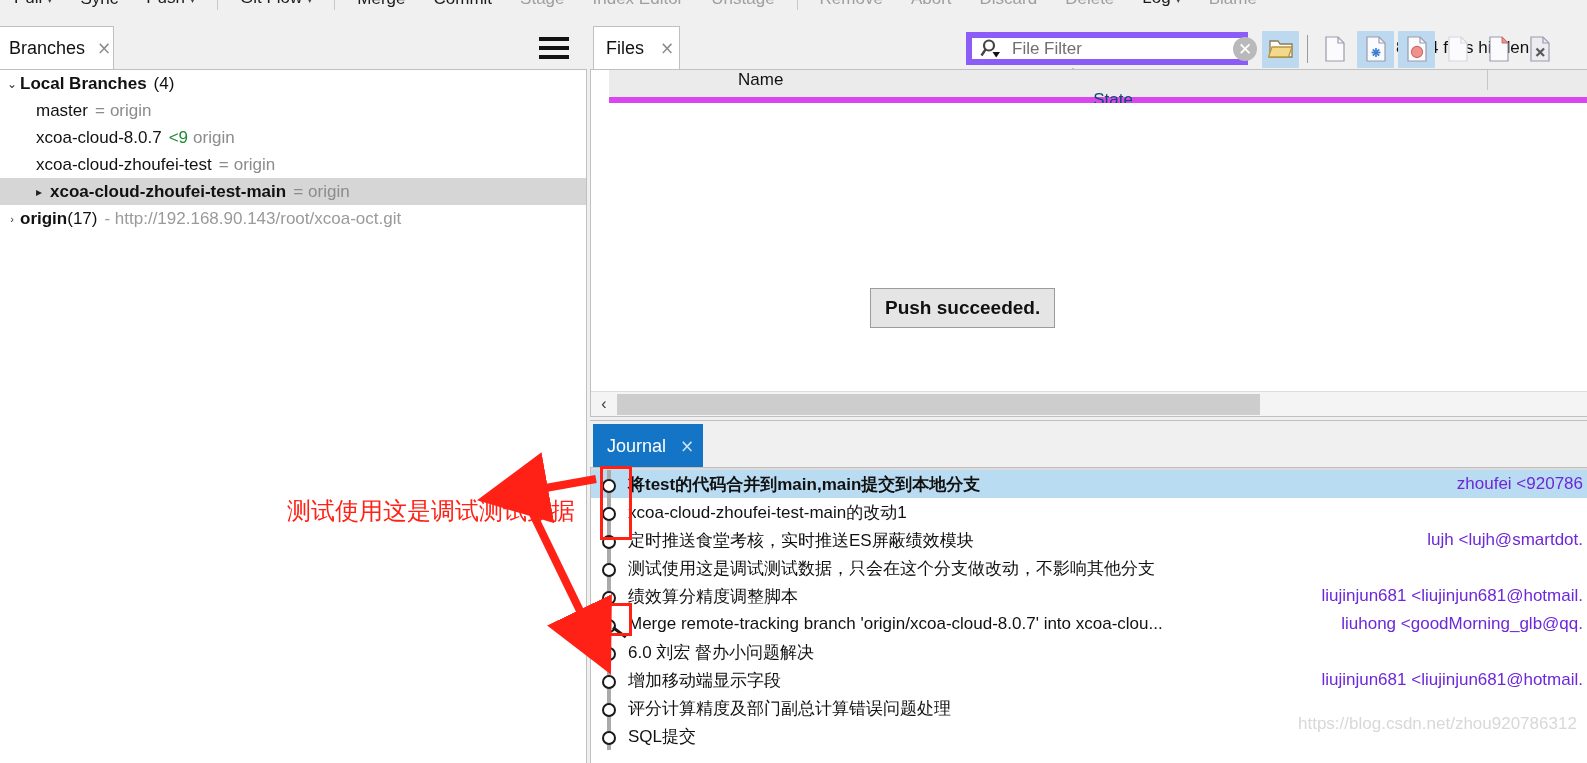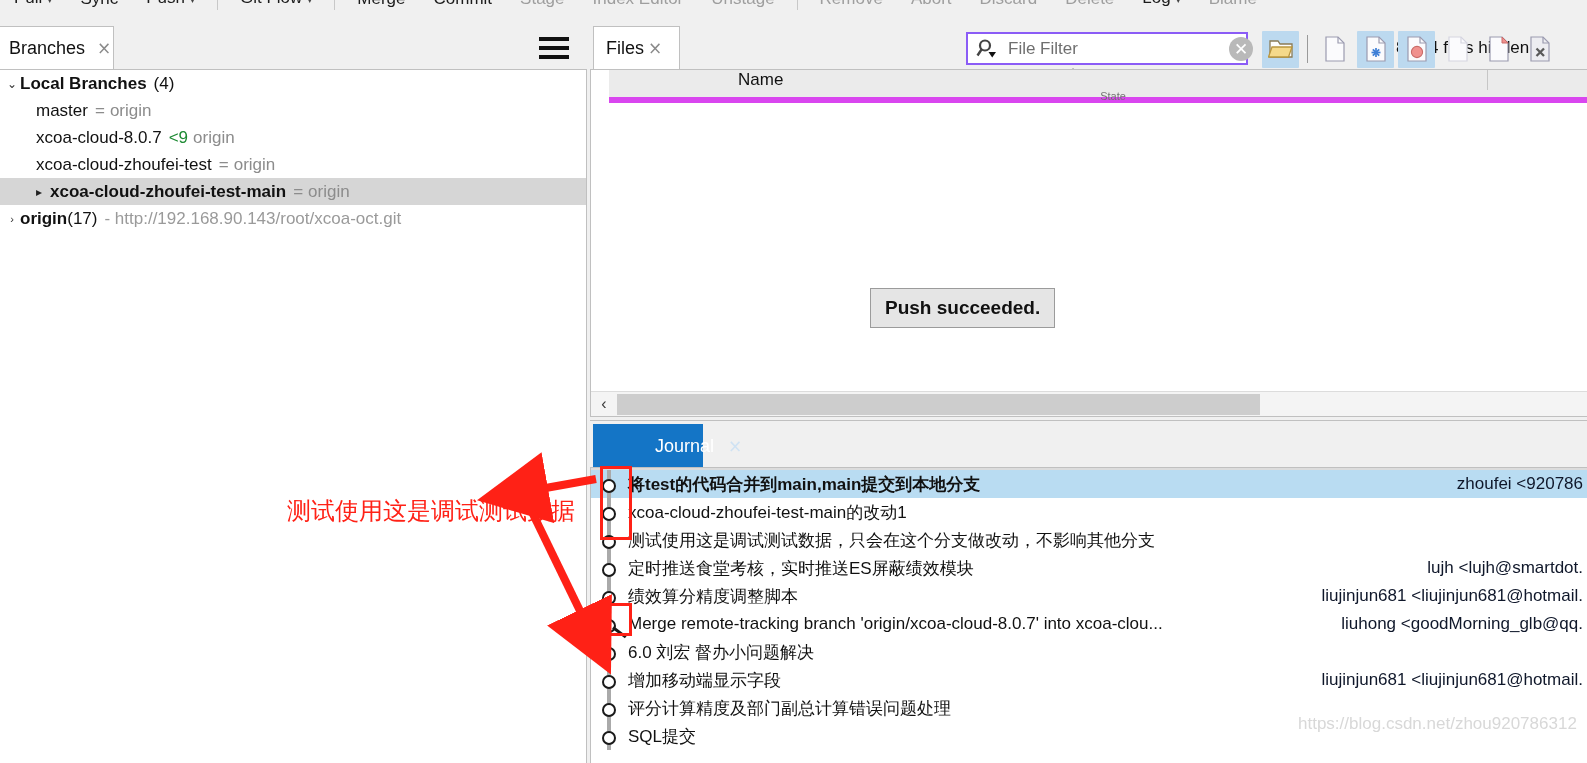--- a/index.html
+++ b/index.html
@@ -77,29 +77,29 @@
   }
 
   
   .files-tabbar {
     position: absolute; left: 590px; top: 26px; width: 997px; height: 44px;
     background: #f0f0f0;
   }
   .files-tab {
     position: absolute; left: 3px; top: 0; height: 44px;
     background: #ffffff; border: 1px solid #c0c0c0; border-bottom: none;
-    display: flex; align-items: center; padding: 0 12px; gap: 4px;
+    display: flex; align-items: center; padding: 0 12px; gap: 16px;
   }
   .files-hidden-label {
     position: absolute; left: 806px; top: 12px;
     font-size: 17px; color: #111; white-space: nowrap;
   }
   .filter-box {
     position: absolute; left: 966px; top: 32px; width: 282px; height: 33px;
-    background: #ffffff; border: 2px solid #8b5cf6;
+    background: #ffffff; border: 6px solid #8b5cf6;
     display: flex; align-items: center; padding: 0 4px 0 8px;
   }
   .filter-icon {
     position: relative; width: 26px; height: 24px; flex: 0 0 26px;
     display: flex; align-items: center; justify-content: flex-start;
   }
   .filter-input {
     flex: 1; border: none; outline: none; font-size: 17px; color: #111;
     font-family: "Liberation Sans", sans-serif; background: transparent;
     padding-left: 6px;
@@ -136,21 +136,21 @@
     background: #ebebeb; border-bottom: 6px solid #d946ef;
     display: flex; align-items: center; flex-direction: column;
   }
   .col-name {
     width: 762px; height: 33px; display: flex; align-items: center;
     padding-left: 12px; font-size: 17px; color: #111;
     border-right: 1px solid #c6c6c6;
   }
   .col-state {
     flex: 1; height: 33px; display: flex; align-items: center;
-    padding-left: 12px; font-size: 11px; color: #737373;
+    padding-left: 12px; font-size: 17px; color: #0c4a6e;
   }
   .files-canvas {
     position: absolute; left: 0; top: 33px; right: 0; bottom: 22px;
     background: #ffffff;
   }
   .push-toast {
     position: absolute; left: 279px; top: 185px;
     background: #e5e5e5; border: 1px solid #9b9b9b;
     padding: 8px 14px; font-size: 19px; font-weight: bold; color: #111;
   }
@@ -170,21 +170,21 @@
   
   .journal-tabbar {
     position: absolute; left: 590px; top: 420px; width: 997px; height: 47px;
     background: #f0f0f0; border-top: 1px solid #c0c0c0;
   }
   .journal-tab {
     position: absolute; left: 3px; top: 3px; height: 44px;
     background: #1475c6; border: none;
     display: flex; align-items: center; padding: 0 14px; gap: 14px;
   }
-  .journal-tab .tab-label { color: #ffffff; margin-left: 48px; }
+  .journal-tab .tab-label { color: #ffffff; }
   .journal-tab .tab-close { color: #cfe2f3; }
 
   .journal-body {
     position: absolute; left: 590px; top: 467px; width: 997px; height: 296px;
     background: #ffffff; border: 1px solid #c0c0c0;
     border-right: none; border-bottom: none;
     overflow: hidden;
   }
   .j-row {
     position: relative; height: 28px; display: flex; align-items: center;
@@ -206,21 +206,21 @@
     position: absolute; left: 22px; top: 16px; width: 16px; height: 3px;
     background: #1a1a1a; transform: rotate(37deg); transform-origin: left center;
   }
   .j-msg {
     font-size: 17px; color: #111; padding-left: 3px; flex: 0 0 auto;
   }
   .j-msg.bold { font-weight: bold; }
   .j-author {
     position: absolute; right: 0; top: 0; height: 28px;
     display: flex; align-items: center; padding-right: 4px;
-    font-size: 17px; color: #0f172a; white-space: nowrap;
+    font-size: 17px; color: #6d28d9; white-space: nowrap;
   }
   .j-sep-top {
     position: absolute; left: 0; top: 0; width: 100%; height: 2px;
     background: #dcdcdc;
   }
 
   
   .anno-text {
     position: absolute; left: 287px; top: 495px;
     font-size: 24px; color: #ff2116; font-weight: normal;
@@ -438,29 +438,29 @@
             <div class="j-line"></div>
             <div class="j-node"></div>
           </div>
           <div class="j-msg">xcoa-cloud-zhoufei-test-main的改动1</div>
         </div>
         <div class="j-row">
           <div class="j-graph">
             <div class="j-line"></div>
             <div class="j-node"></div>
           </div>
-          <div class="j-msg">测试使用这是调试测试数据，只会在这个分支做改动，不影响其他分支</div>
-        </div>
-        <div class="j-row">
-          <div class="j-graph">
-            <div class="j-line"></div>
-            <div class="j-node"></div>
-          </div>
           <div class="j-msg">定时推送食堂考核，实时推送ES屏蔽绩效模块</div>
           <div class="j-author">lujh &lt;lujh@smartdot.</div>
+        </div>
+        <div class="j-row">
+          <div class="j-graph">
+            <div class="j-line"></div>
+            <div class="j-node"></div>
+          </div>
+          <div class="j-msg">测试使用这是调试测试数据，只会在这个分支做改动，不影响其他分支</div>
         </div>
         <div class="j-row">
           <div class="j-graph">
             <div class="j-line"></div>
             <div class="j-node"></div>
           </div>
           <div class="j-msg">绩效算分精度调整脚本</div>
           <div class="j-author">liujinjun681 &lt;liujinjun681@hotmail.</div>
         </div>
         <div class="j-row">

